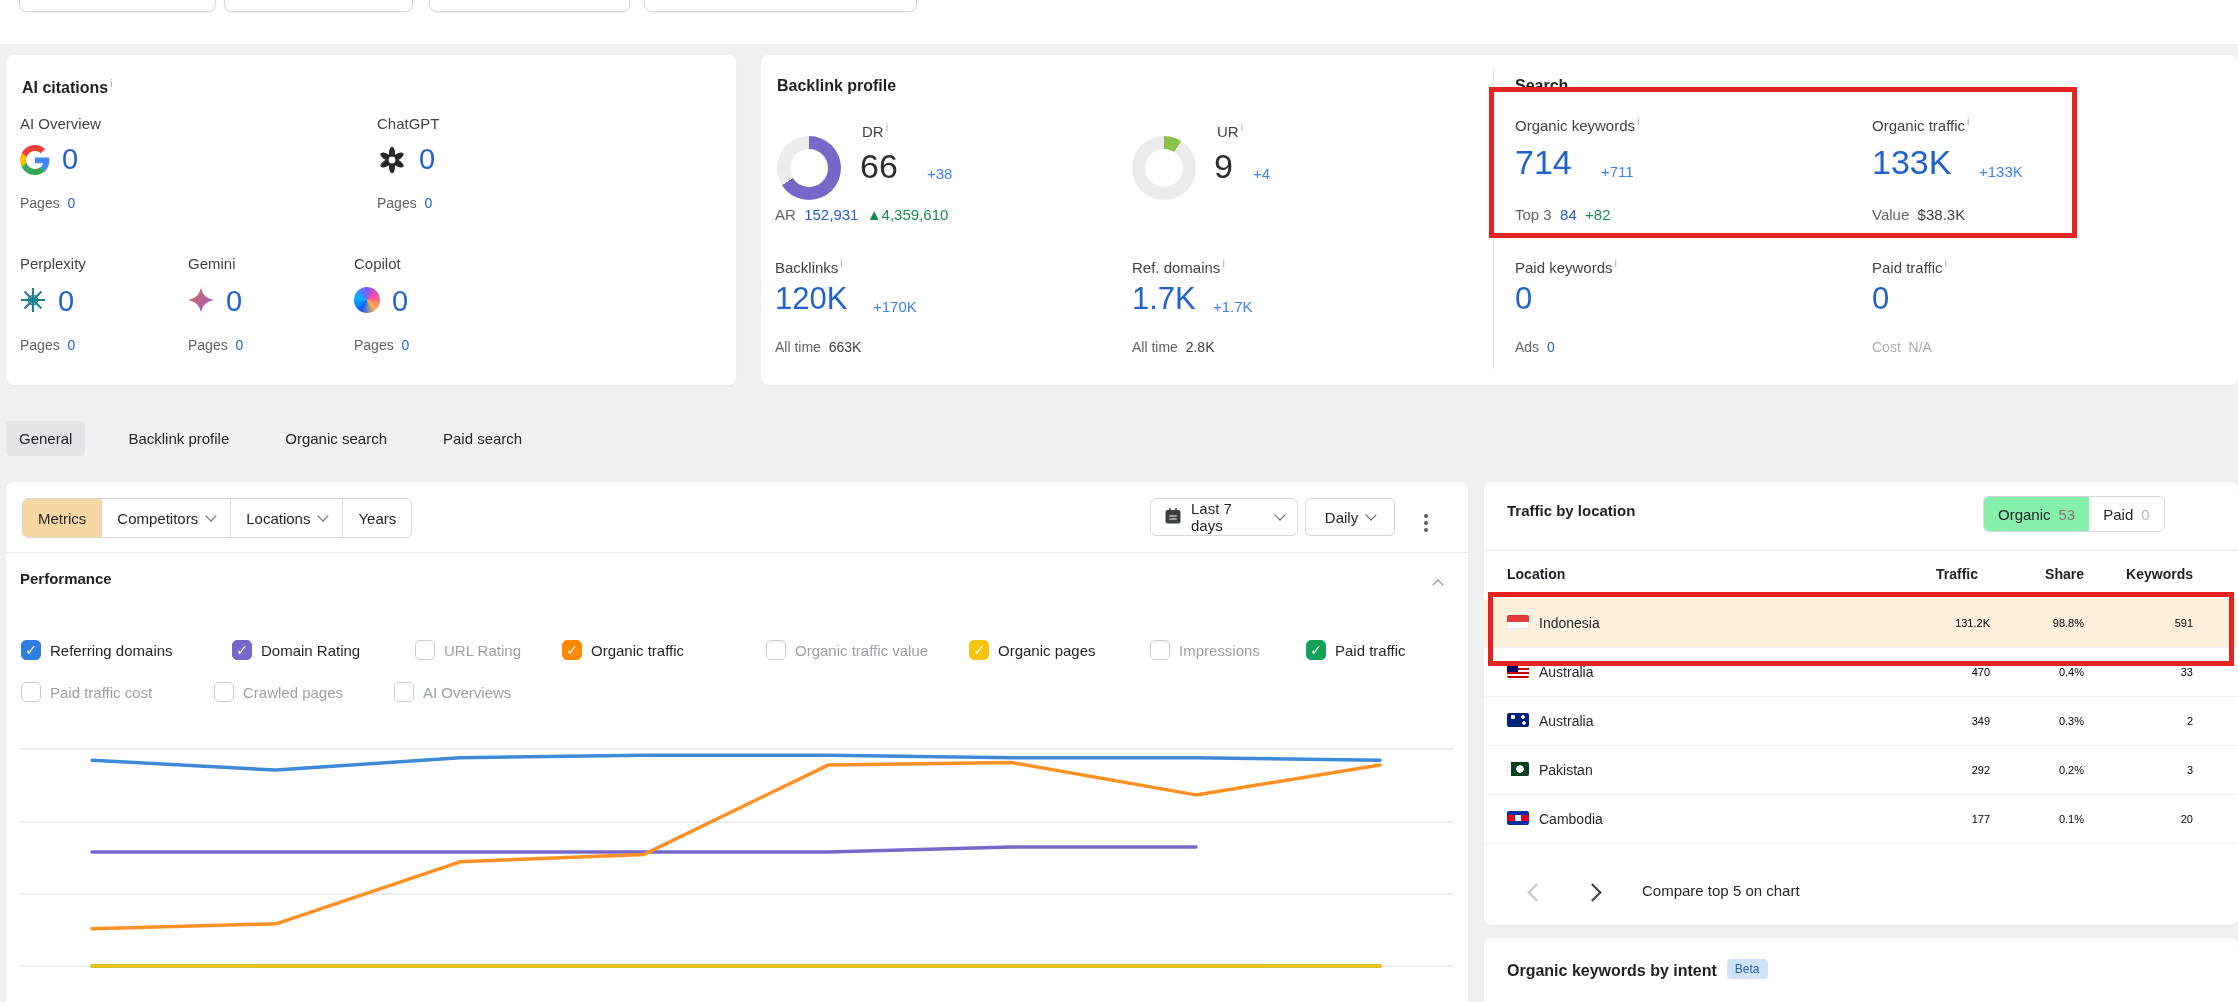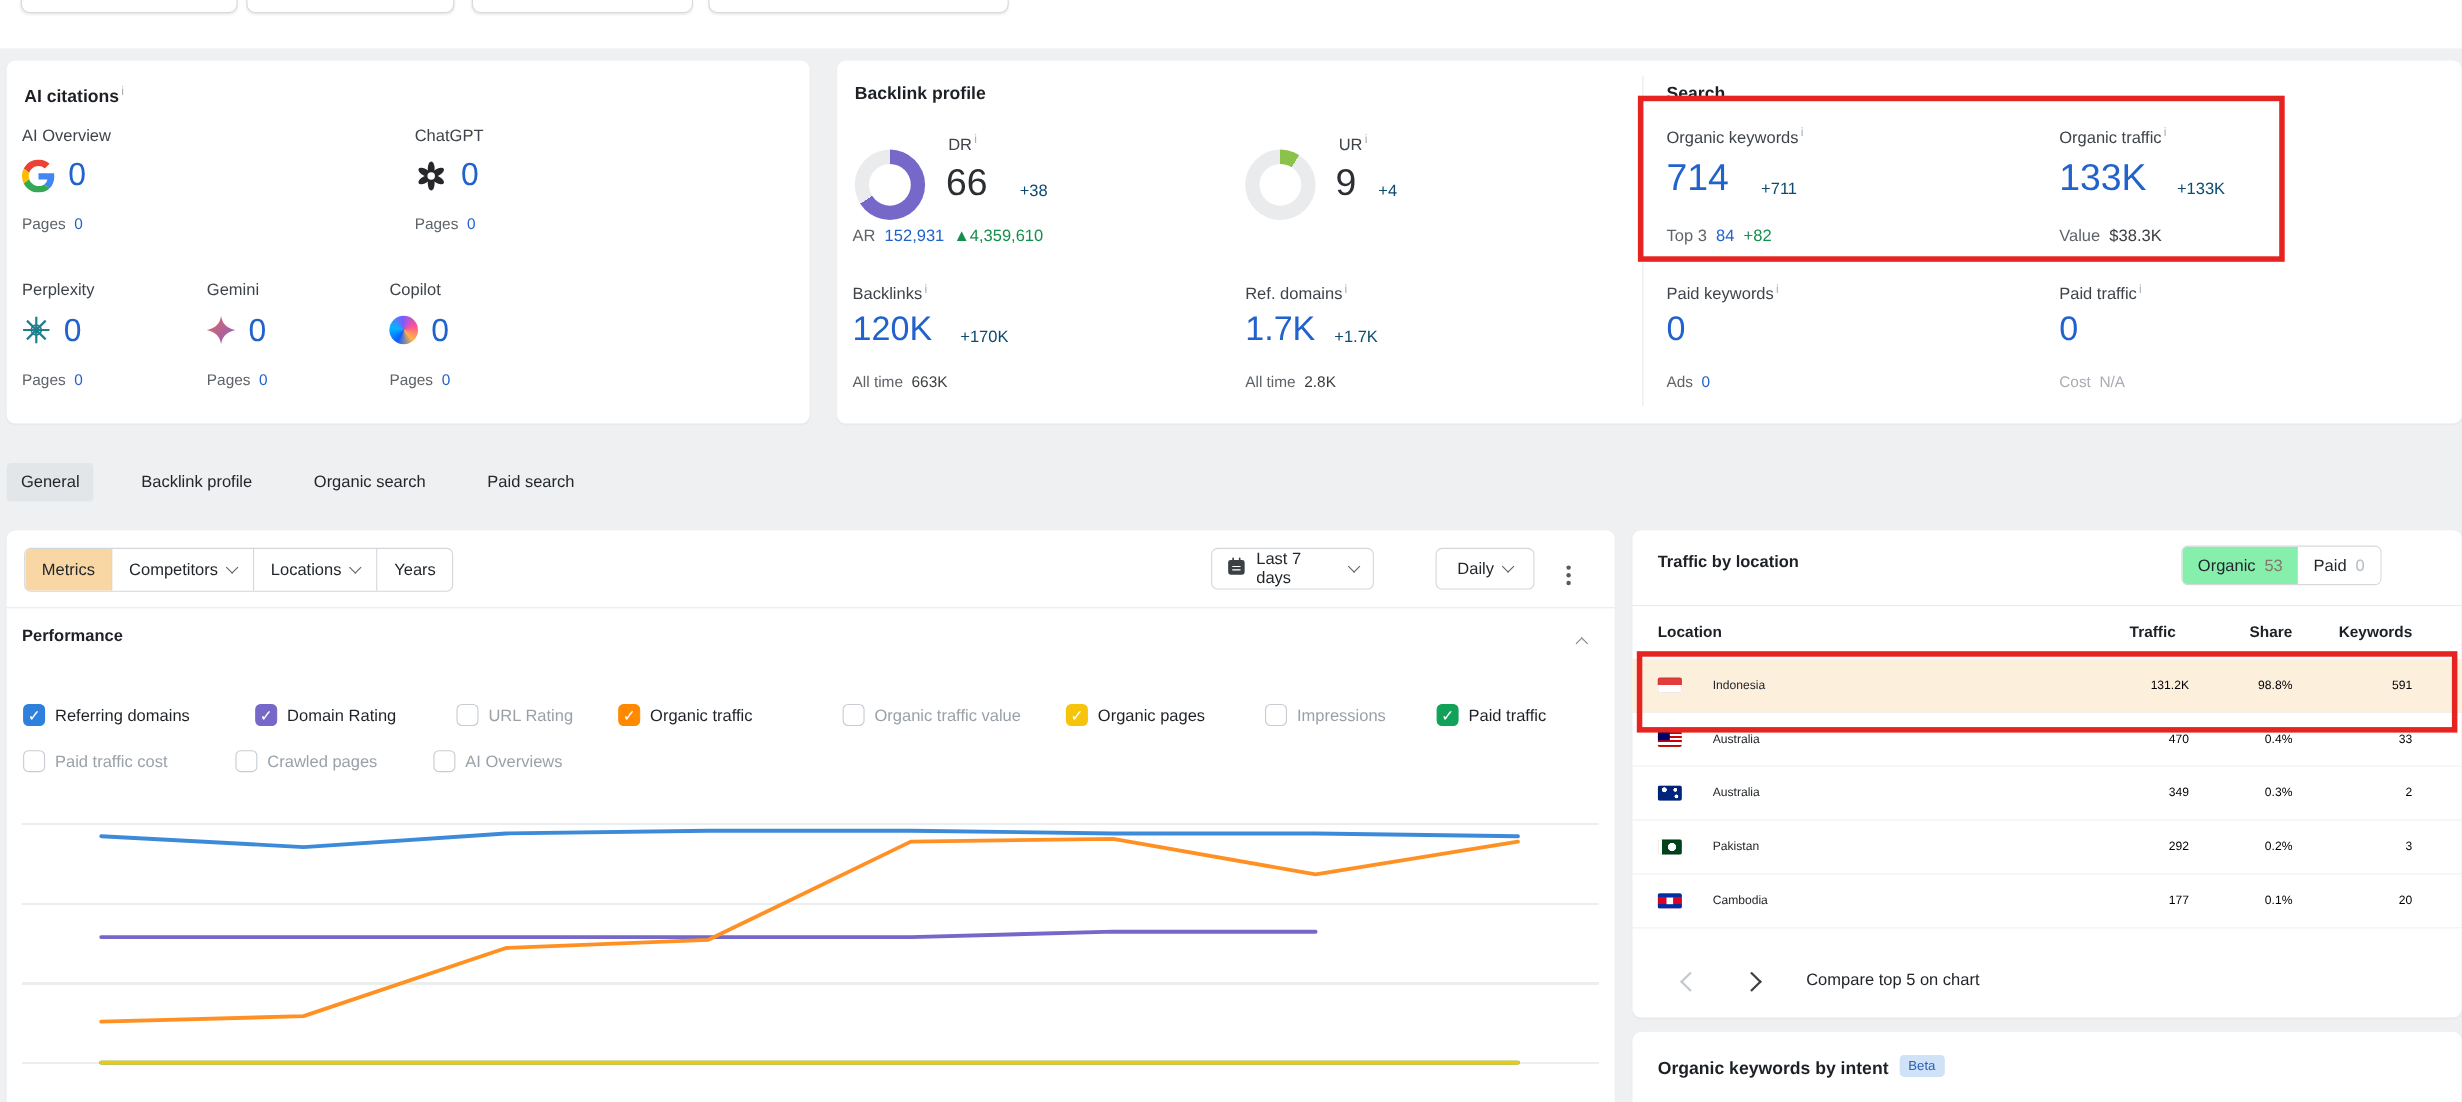--- a/index.html
+++ b/index.html
@@ -3,21 +3,21 @@
 <meta charset="utf-8">
 <style>
   html,body{margin:0;padding:0;background:#dfe1e4;font-family:"Liberation Sans","DejaVu Sans",sans-serif;}
   #stage{position:relative;width:2238px;height:1002px;background:#eef0f2;overflow:hidden;}
   .card{position:absolute;background:#fff;border-radius:8px;box-shadow:0 1px 2px rgba(0,0,0,.04);}
   .ttl{font-size:16px;font-weight:bold;color:#1d2126;}
   sup.info{color:#a7adb3;font-size:11px;font-weight:normal;margin-left:2px;}
   .mlabel{font-size:15px;color:#3f444a;}
   .big{font-size:31px;color:#2262cc;}
   .big2{font-size:34px;color:#2b2f33;}
-  .delta{font-size:15px;color:#0c4a6e;}
+  .delta{font-size:15px;color:#3b82f6;}
   .sub{font-size:14px;color:#5f6469;}
   .sub .v{color:#2262cc;}
   .sub .dk{color:#3c4043;}
   .sub .g{color:#148f4b;}
   .sub.muted,.sub.muted *{color:#a7adb3;}
   .blue{color:#2262cc;}
   
   .topbar{position:absolute;left:0;top:0;width:100%;height:44px;background:#fff;}
   .topbox{position:absolute;top:-28px;height:38px;background:#fff;border:1px solid #d6dade;border-radius:8px;box-shadow:0 1px 2px rgba(0,0,0,.07);}
   
@@ -48,21 +48,21 @@
   .cb-label.muted{color:#9aa1a8;}
   
   svg.chart{position:absolute;left:0;top:0;}
   
   .toggle{position:absolute;display:flex;height:34px;border:1px solid #d5d9dd;border-radius:6px;overflow:hidden;font-size:15px;}
   .toggle .opt{display:flex;align-items:center;gap:8px;padding:0 14px;color:#23272b;background:#fff;}
   .toggle .opt.hl{background:#86efac;}
   .toggle .cnt{color:#83796a;}
   .toggle .opt:not(.hl) .cnt{color:#b6bcc2;}
   .lrow{position:absolute;left:0;width:100%;height:49px;display:flex;align-items:center;border-bottom:1px solid #edeff1;box-sizing:border-box;}
-  .lrow .name{display:flex;align-items:center;gap:28px;margin-left:23px;font-size:11px;color:#23272b;flex:1;}
+  .lrow .name{display:flex;align-items:flex-start;gap:10px;margin-left:23px;font-size:14px;color:#23272b;flex:1;}
   .colr{position:absolute;text-align:right;font-size:11px;color:#000000;}
   .thead{position:absolute;font-size:14px;font-weight:bold;color:#1d2126;}
   .flag{width:22px;height:14px;border-radius:2px;box-shadow:0 0 0 1px rgba(0,0,0,.08) inset;}
   .flag.id{background:linear-gradient(180deg,#e23c3c 0 50%,#ffffff 50%);}
   .flag.my{background-image:linear-gradient(#010066,#010066),repeating-linear-gradient(180deg,#cc0001 0 2px,#fff 2px 4px);background-size:50% 57%,100% 100%;background-repeat:no-repeat;background-position:0 0,0 0;}
   .flag.au{background:radial-gradient(circle 1.5px at 16px 4px,#fff 1.5px,transparent 2px),radial-gradient(circle 1.5px at 17px 10px,#fff 1.5px,transparent 2px),radial-gradient(circle 2px at 6px 4px,#fff 2px,transparent 2.5px),#00247d;}
   .flag.pk{background:radial-gradient(circle 3.5px at 13px 7px,#fff 3.5px,transparent 4px),linear-gradient(90deg,#fff 0 18%,#01411c 18%);}
   .flag.kh{background:linear-gradient(180deg,#032ea1 0 27%,#e00025 27% 73%,#032ea1 73%),#e00025;position:relative;}
   .flag.kh::after{content:"";position:absolute;left:8px;top:4px;width:6px;height:6px;background:#fff;}
   .pgchev{width:11px;height:11px;border-style:solid;border-width:0 2.6px 2.6px 0;display:inline-block;}
@@ -210,21 +210,21 @@
           <span>Competitors</span>
           <span class="caret"></span>
         </div>
       <div class="cell">
           <span>Locations</span>
           <span class="caret"></span>
         </div>
       <div class="cell">Years</div>
     </div>
 
-    <div class="btn" style="left:1095px;width:148px;">
+    <div class="btn" style="left:1144px;width:148px;">
       <span class="icn">
         <svg width="18" height="18" viewBox="0 0 24 24" fill="none" stroke="#3c4043" stroke-width="2">
             <rect x="3" y="5" width="18" height="16" rx="2" fill="#3c4043"></rect>
             <path d="M8 2v5M16 2v5" stroke-linecap="round"></path>
             <g stroke="#fff" stroke-width="1.4">
               <path d="M7 12h10M7 16h10"></path>
             </g>
           </svg>
       </span>
       <span>Last 7 days</span>

